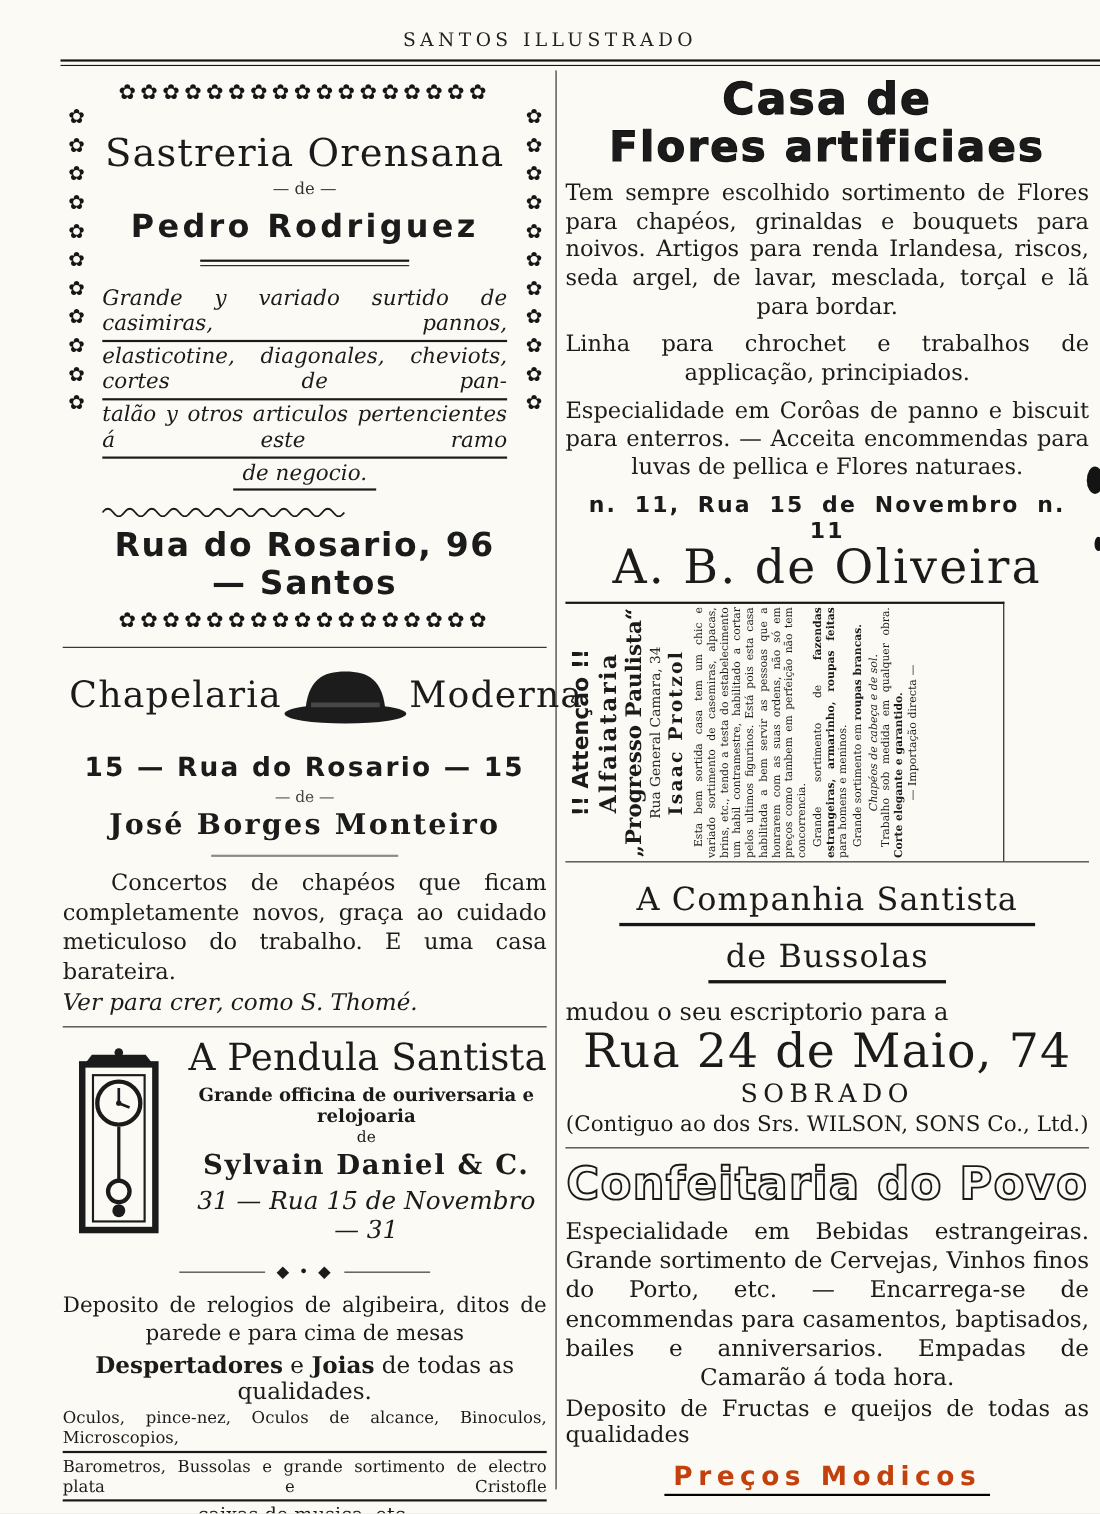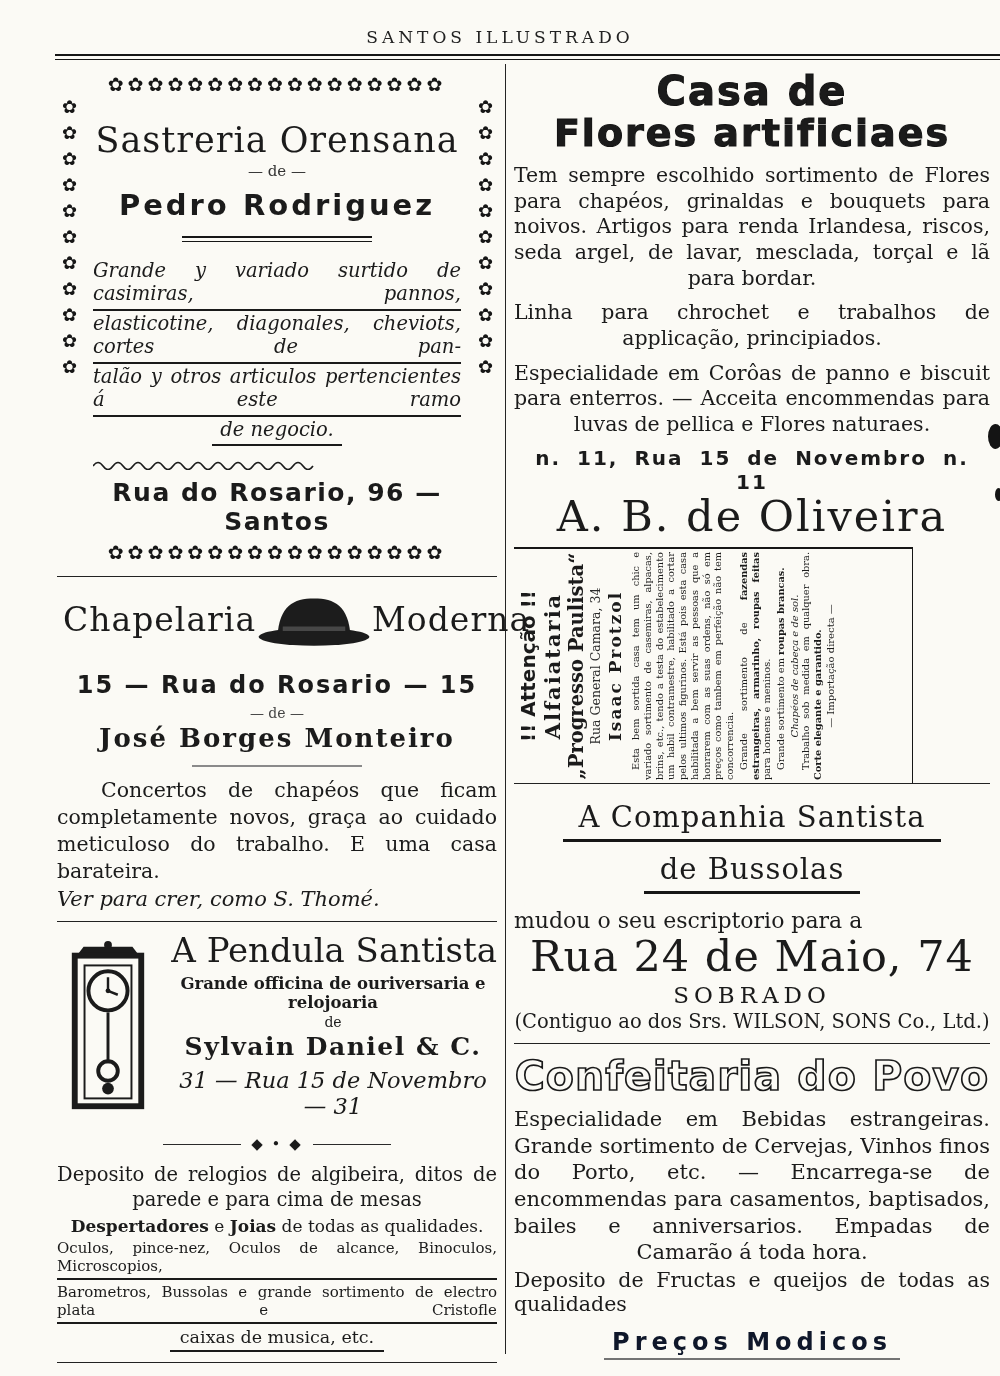--- a/index.html
+++ b/index.html
@@ -29,21 +29,21 @@
   .sas-title{font-size:35px;text-align:center;margin:18px 0 2px;font-weight:normal;letter-spacing:1px;}
   .de-line{text-align:center;font-size:15px;color:#333;margin:2px 0;}
   .sas-owner{font-family:"DejaVu Sans",sans-serif;font-weight:bold;font-size:29px;letter-spacing:3px;
              text-align:center;margin:8px 0 14px;}
   .double-rule{width:190px;margin:0 auto 16px;border-top:2px solid #161616;border-bottom:1px solid #161616;height:3px;}
   .sas-line{font-style:italic;font-size:19.5px;border-bottom:2.2px solid #1a1a1a;padding:1px 0 4px;
             text-align:justify;text-align-last:justify;}
   .sas-line-last{width:fit-content;margin:0 auto;text-align:center;border-bottom:2.2px solid #1a1a1a;
                  font-style:italic;font-size:19.5px;padding:1px 8px 3px;}
   .wavy-row{text-align:center;margin:14px 0 8px;}
-  .sas-address{font-family:"DejaVu Sans",sans-serif;font-weight:bold;font-size:25px;letter-spacing:1.5px;text-align:center;}
+  .sas-address{font-family:"DejaVu Sans",sans-serif;font-weight:bold;font-size:30px;letter-spacing:1.5px;text-align:center;}
   
   .chap{margin-top:12px;}
   .chap-row{display:flex;align-items:center;justify-content:space-between;padding:0 6px;}
   .chap-title{font-size:33px;letter-spacing:1px;}
   .chap-addr{font-family:"DejaVu Sans",sans-serif;font-weight:bold;font-size:24px;letter-spacing:2px;
              text-align:center;margin-top:22px;}
   .chap-de{text-align:center;font-size:14px;color:#444;margin:6px 0 2px;}
   .chap-owner{font-weight:bold;font-size:26px;letter-spacing:2px;text-align:center;}
   .short-rule{width:170px;margin:12px auto 10px;border-top:2px solid #8a8a8a;}
   .chap-body{font-size:20.5px;line-height:1.32;text-align:justify;text-indent:44px;}
@@ -53,21 +53,21 @@
   .pend-right{margin-left:112px;}
   .pend-title{text-align:right;font-size:34px;margin-top:2px;}
   .pend-sub{text-align:center;font-weight:bold;font-size:16.5px;margin-top:4px;}
   .pend-de{text-align:center;font-size:14px;margin-top:2px;}
   .pend-owner{text-align:center;font-weight:bold;font-size:25px;letter-spacing:1.5px;margin-top:2px;}
   .pend-addr{text-align:center;font-style:italic;font-size:22.5px;margin-top:6px;}
   .orn-div{display:flex;align-items:center;justify-content:center;gap:10px;margin:16px 0 10px;}
   .orn-div .line{width:78px;border-top:1.5px solid #2a2a2a;}
   .orn-div .dia{font-size:15px;letter-spacing:2px;}
   .pend-body{font-size:19.5px;line-height:1.28;text-align:justify;text-align-last:center;}
-  .pend-mid{text-align:center;font-size:17px;margin-top:3px;}
+  .pend-mid{text-align:center;font-size:21px;margin-top:3px;}
   .pend-ul{font-size:15px;border-bottom:2.4px solid #1a1a1a;padding:3px 0 3px;
            text-align:justify;text-align-last:justify;}
   .pend-ul-last{width:fit-content;margin:0 auto;font-size:17.5px;border-bottom:2.4px solid #1a1a1a;padding:3px 10px;}
   
   .flo-t1,.flo-t2{text-align:center;font-family:"DejaVu Sans",sans-serif;font-weight:bold;
                   -webkit-text-stroke:1.1px #141414;letter-spacing:2px;line-height:1.08;}
   .flo-t1{font-size:40px;margin-top:6px;}
   .flo-t2{font-size:38px;}
   .flo-p{font-size:20.5px;line-height:1.25;text-align:justify;text-align-last:center;margin:9px 0;}
   .flo-addr{font-family:"DejaVu Sans",sans-serif;font-weight:bold;font-size:20px;letter-spacing:2px;
@@ -93,21 +93,21 @@
   .tec-l1{font-size:22px;margin-top:14px;}
   .tec-addr{font-size:43px;text-align:center;letter-spacing:1px;line-height:1.1;}
   .tec-sob{font-size:23px;text-align:center;letter-spacing:5px;margin-top:2px;}
   .tec-note{font-size:19.5px;text-align:center;margin-top:2px;}
   
   .con-title{text-align:center;font-family:"DejaVu Sans",sans-serif;font-weight:bold;font-size:41px;
              letter-spacing:1px;color:#fbfaf5;-webkit-text-stroke:1.7px #1a1a1a;margin-top:8px;}
   .con-p{font-size:21px;line-height:1.27;text-align:justify;text-align-last:center;margin-top:6px;}
   .con-p2{font-size:20.5px;text-align:justify;text-align-last:justify;margin-top:2px;}
   .con-precos{width:fit-content;margin:12px auto 8px;font-family:"DejaVu Sans",sans-serif;font-weight:bold;
-              font-size:24px;letter-spacing:5px;color:#0f172a;border-bottom:2px solid #737373;padding:0 8px 2px;}
+              font-size:24px;letter-spacing:5px;color:#c2410c;border-bottom:2px solid #000000;padding:0 8px 2px;}
   svg{display:block;}
 </style>
 </head>
 <body>
 
 <div class="page">
 
   <div class="masthead">SANTOS ILLUSTRADO</div>
   <div class="header-rule"></div>
   <div class="col-divider"></div>

